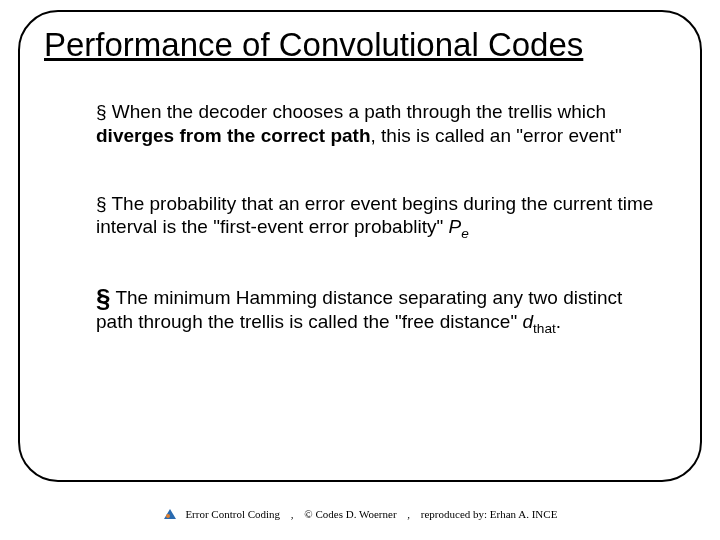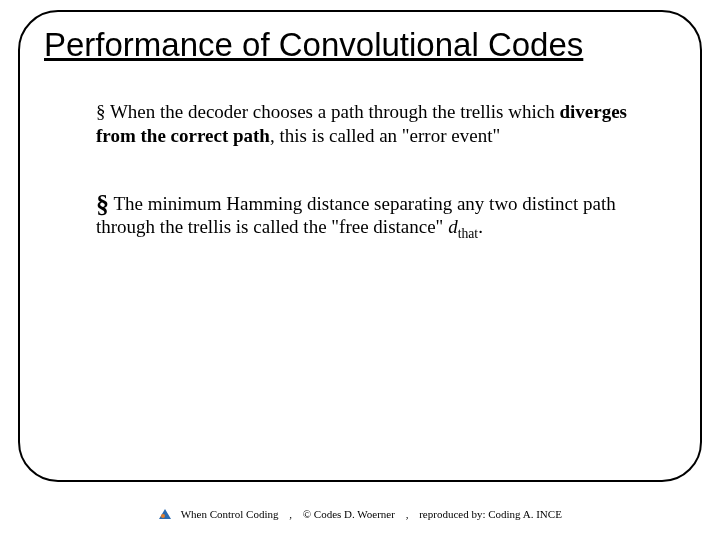--- a/index.html
+++ b/index.html
@@ -39,21 +39,20 @@
   .body {
     position: absolute;
     left: 96px;
     right: 60px;
     top: 100px;
     font-size: 19px;
     line-height: 1.25;
   }
   .para {
     margin-bottom: 44px;
-    font-family: Liberation Serif, serif;
   }
   .para:last-child {
     margin-bottom: 0;
   }
   .footer {
     position: absolute;
     left: 0;
     right: 0;
     bottom: 20px;
     text-align: center;
@@ -87,34 +86,37 @@
   <div class="frame"></div>
 
   <div class="title">Performance of Convolutional Codes</div>
 
   <div class="body">
 
     <div class="para">
       <span>§</span><span> When the decoder chooses a path through the trellis which </span><b>diverges from the correct path</b><span>, this is called an "error event"</span>
     </div>
 
+    <div class="para">
+      <span>§</span><span> The probability that an error event begins during the current time interval is the "first-event error probablity" </span><span class="ital">P</span><span class="sub">e</span>
+    </div>
 
     <div class="para">
       <b style="font-size:26px;line-height:0;vertical-align:-3px;">§</b>
       <span>The minimum Hamming distance separating any two distinct path through the trellis is called the "free distance" </span><span class="ital">d</span><span class="sub" style="font-style:normal;">that</span><span>.</span>
     </div>
 
   </div>
 
   <div class="footer">
     <span class="footer-icon">
       <svg viewBox="0 0 14 12" width="14" height="12">
         <path d="M1 11 L7 1 L13 11 Z" fill="#2a6bb0"></path>
         <circle cx="5" cy="8" r="2" fill="#e08030"></circle>
       </svg>
     </span>
-    <span>When Control Coding</span>
+    <span>Error Control Coding</span>
     <span class="sep">,</span>
     <span>© Codes D. Woerner</span>
     <span class="sep">,</span>
-    <span>reproduced by:   Coding A. INCE</span>
+    <span>reproduced by:   Erhan A. INCE</span>
   </div>
 </div>
 
 </body></html>

